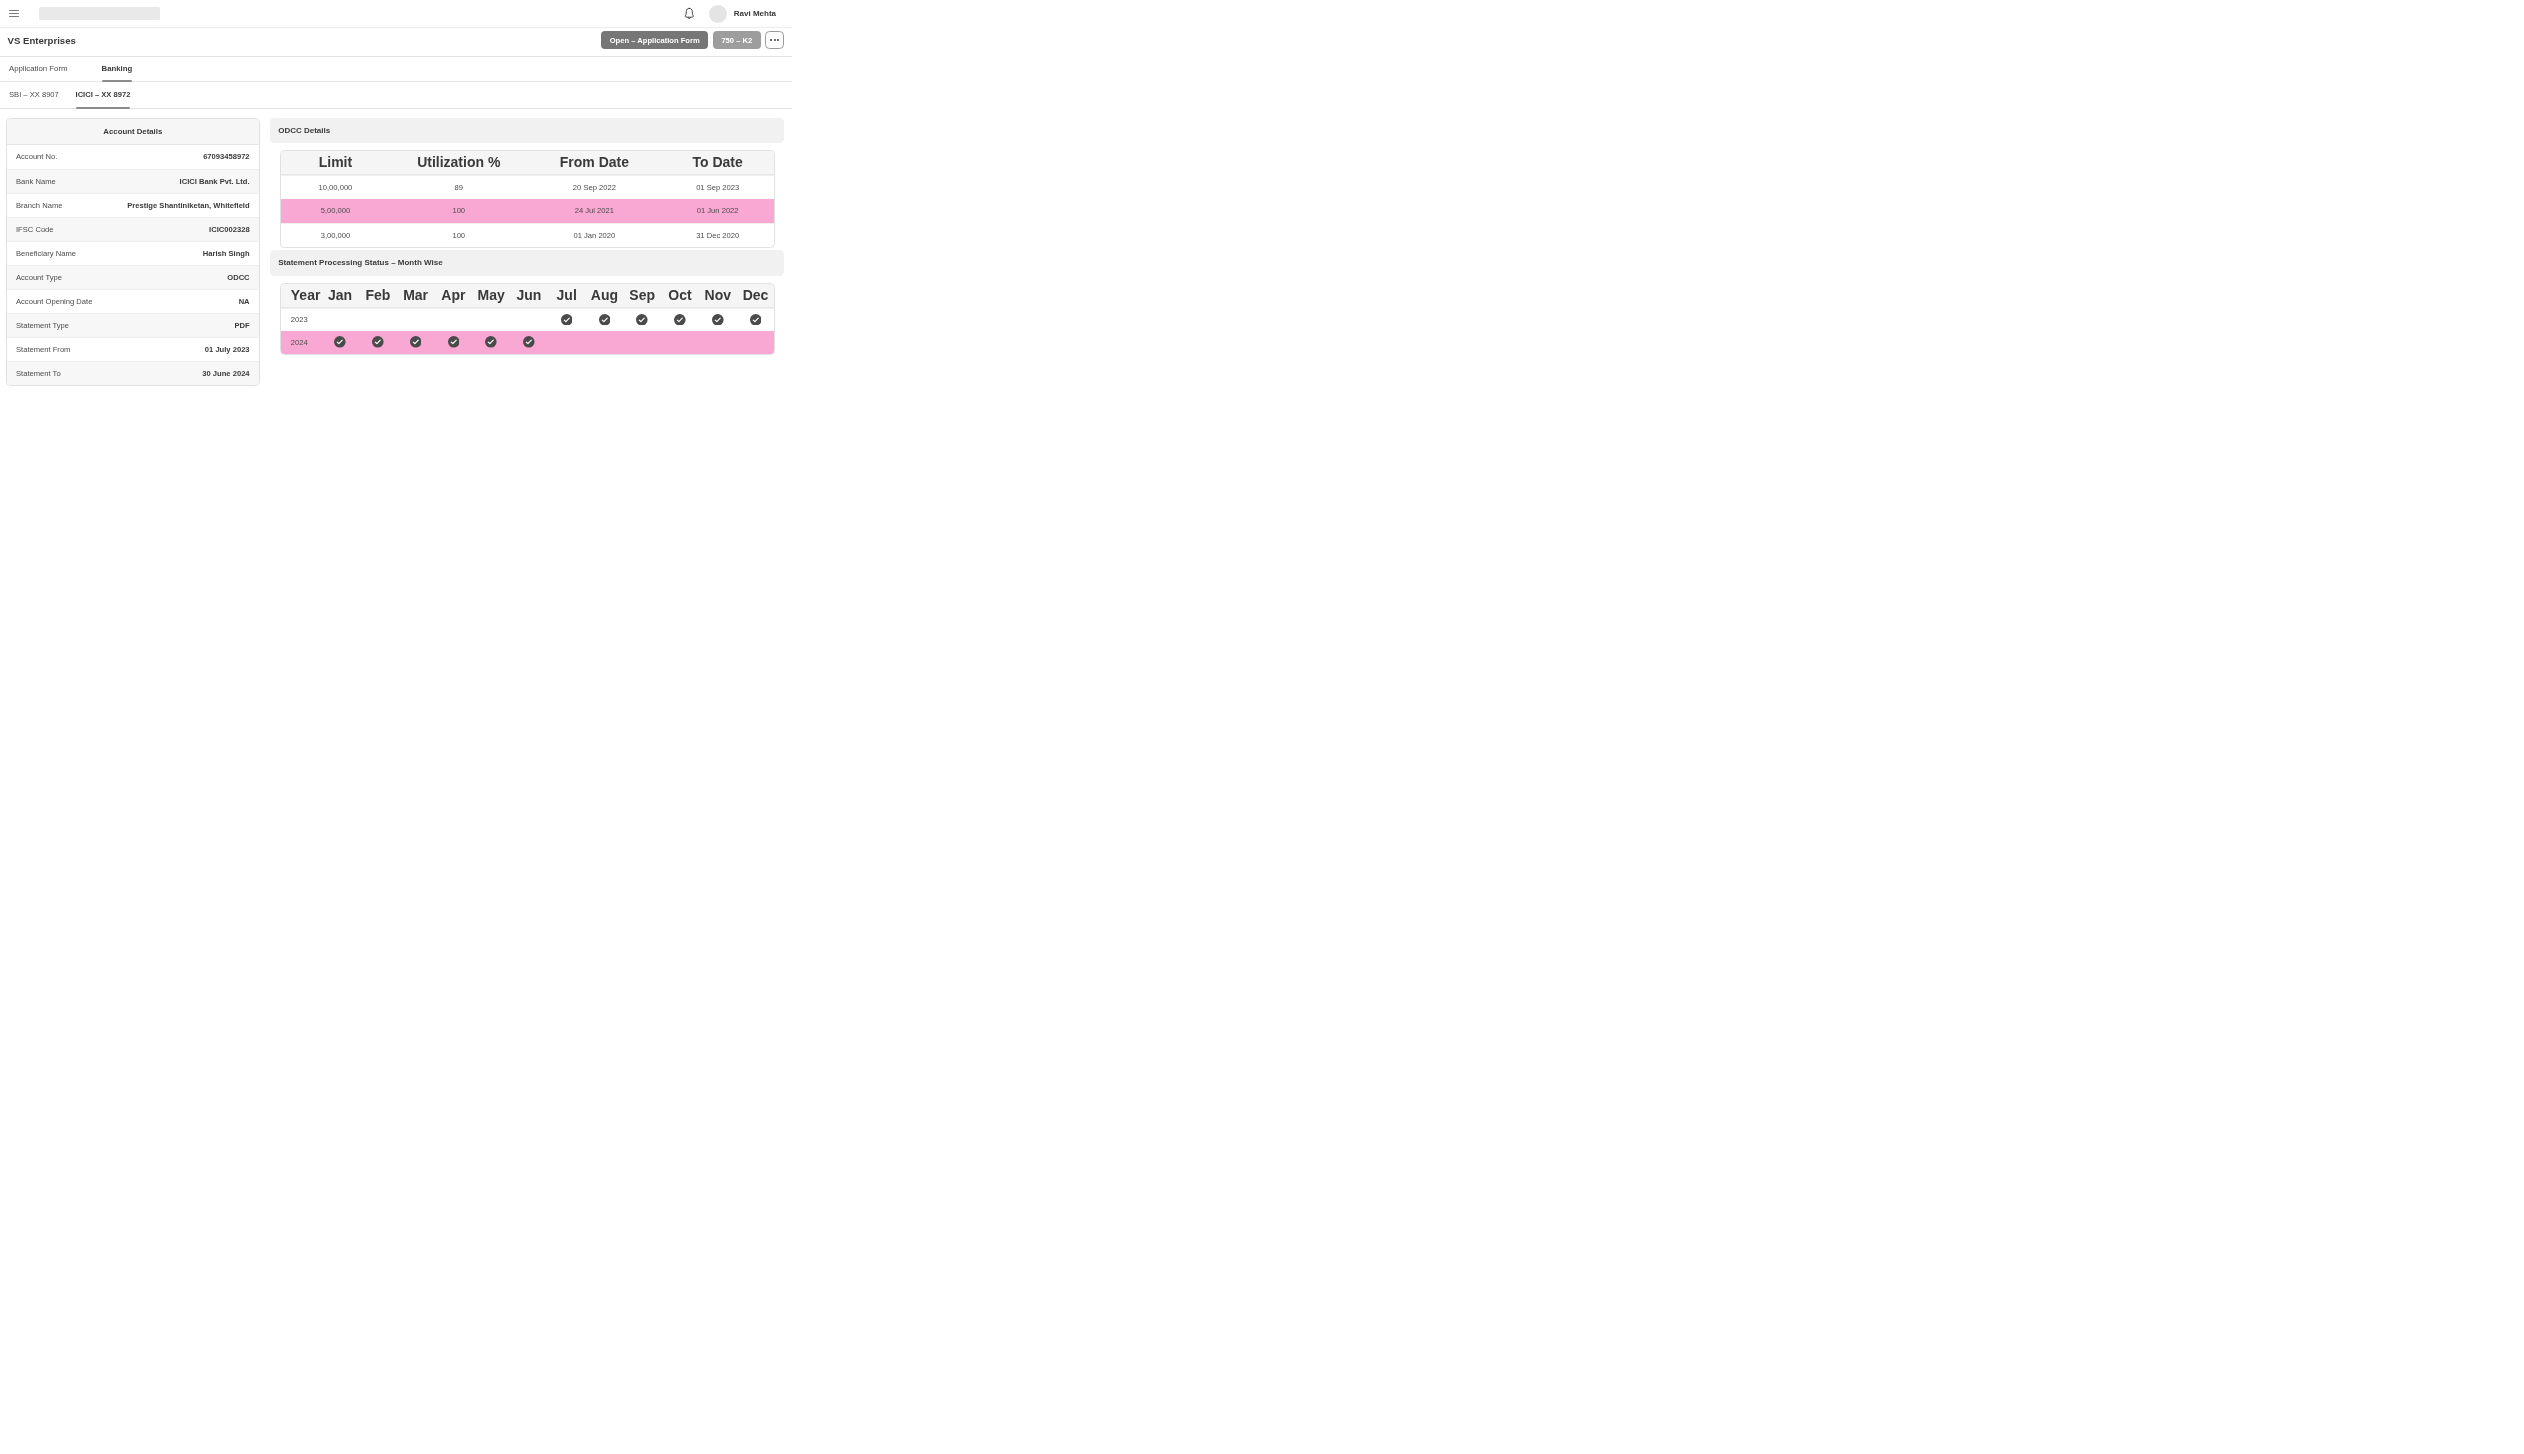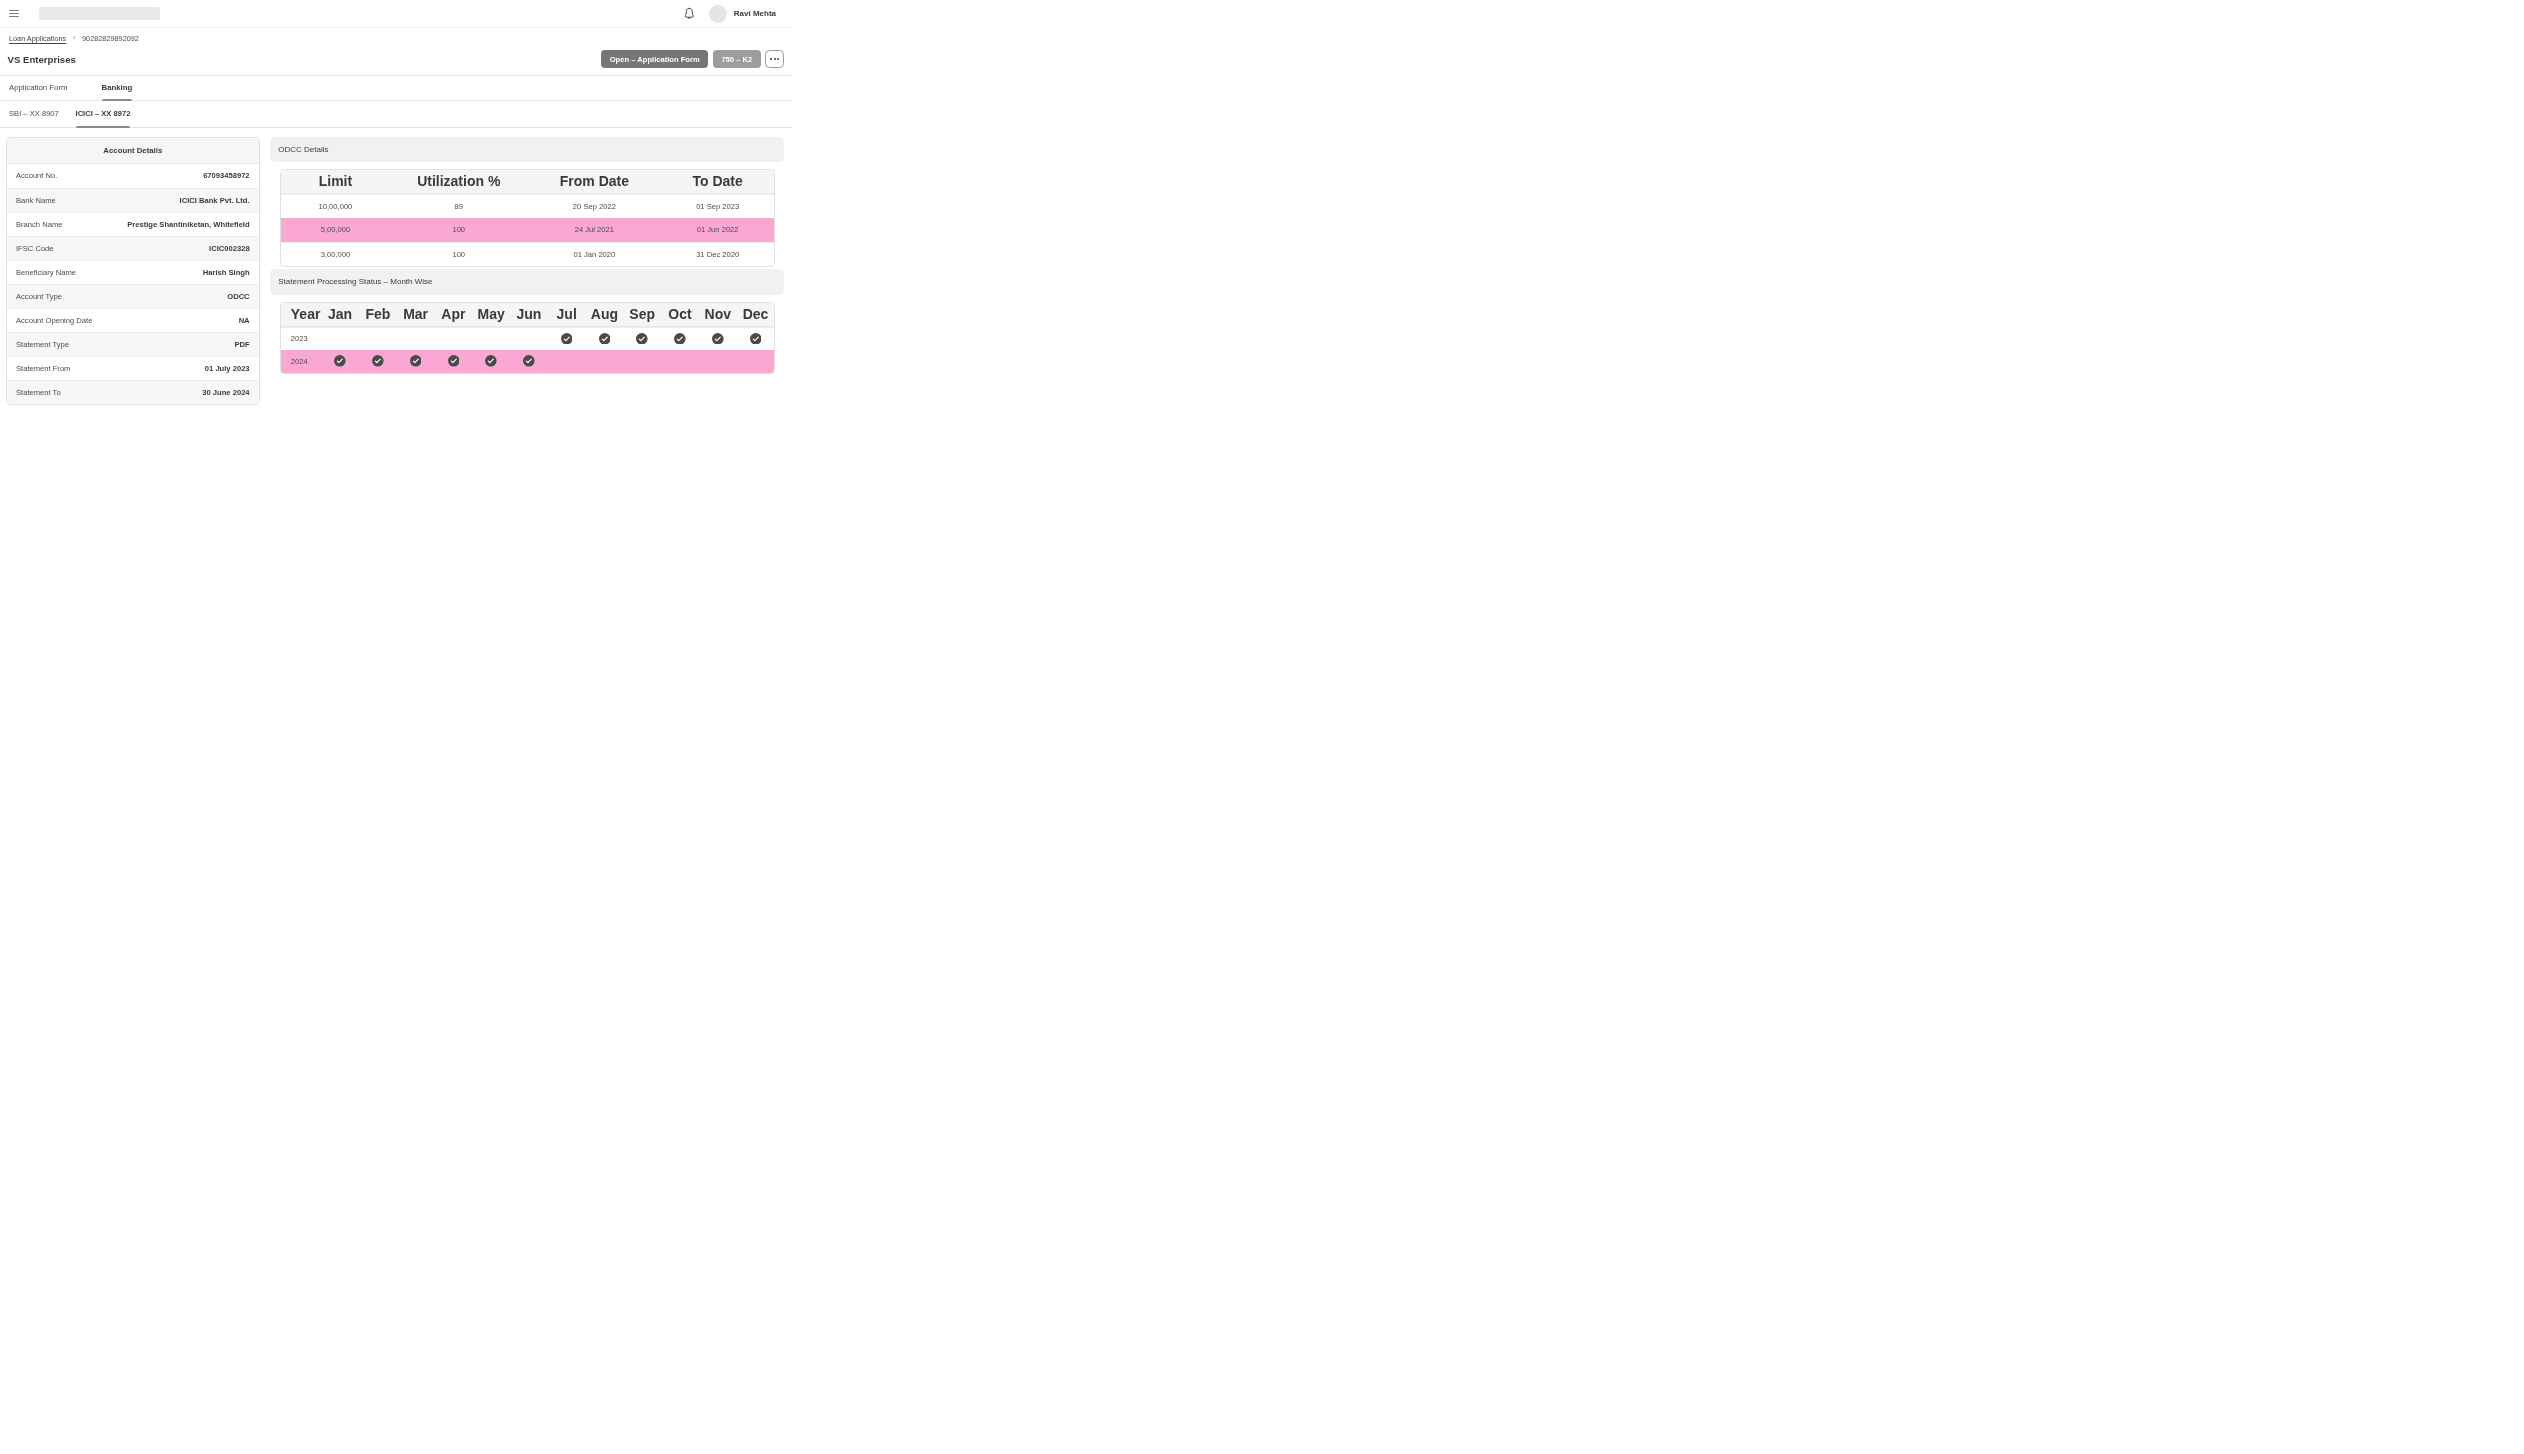--- a/index.html
+++ b/index.html
@@ -72,21 +72,21 @@
               padding:0 9px; background:#fff; border-top:0.8px solid #efefef; font-size:7.6px; }
   .acct-row:first-child { border-top:none; }
   .acct-row.alt { background:#f7f7f7; }
   .acct-label { color:#4b4b4b; }
   .acct-value { font-weight:700; color:#3a3a3a; text-align:right; }
 
   
   .right-col { width:515px; display:flex; flex-direction:column; }
   .banner {
     height:25px; background:#f1f1f1; border-radius:4.5px; display:flex; align-items:center;
-    padding:0 8px; font-size:8px; font-weight:400; color:#3a3a3a;
+    padding:0 8px; font-size:8px; font-weight:700; color:#3a3a3a;
   }
   .banner.second { margin-top:2px; height:26px; }
 
   .data-table {
     margin:7px 9px 0 10px; border:0.8px solid #e0e0e0; border-radius:4.5px; overflow:hidden; background:#fff;
   }
   .grid-row { display:grid; align-items:center; }
   .odcc .grid-row { grid-template-columns:22% 28% 27% 23%; height:24px; }
   .months .grid-row { grid-template-columns:40px repeat(12,1fr); height:24px; }
   .months .grid-row.body-row { height:23px; }
@@ -118,25 +118,20 @@
     <div class="bell">
       <svg viewBox="0 0 24 26" fill="none" stroke="#3d3d3d" stroke-width="1.9" stroke-linecap="round" stroke-linejoin="round">
         <path d="M12 2.6c-3.6 0-5.6 2.6-5.6 5.8 0 2.2-.3 4.6-1 6.4-.5 1.2-1.2 2.2-1.2 2.9 0 1.2 1.5 1.9 7.8 1.9s7.8-.7 7.8-1.9c0-.7-.7-1.7-1.2-2.9-.7-1.8-1-4.2-1-6.4 0-3.2-2-5.8-5.6-5.8z"></path>
         <path d="M9.6 20.2a2.5 2.5 0 0 0 4.8 0"></path>
       </svg>
     </div>
     <div class="avatar"></div>
     <div class="username">Ravi Mehta</div>
   </div>
 
-  <div class="breadcrumb">
-    <a>Loan Applications</a>
-    <span class="crumb-sep">›</span>
-    <span class="crumb-current">90282829892092</span>
-  </div>
 
   <div class="page-header">
     <div class="page-title">VS Enterprises</div>
     <div class="actions">
       <button class="btn btn-primary">Open – Application Form</button>
       <button class="btn btn-secondary">750 – K2</button>
       <div class="btn-more">
         <i></i>
           <i></i>
           <i></i>

